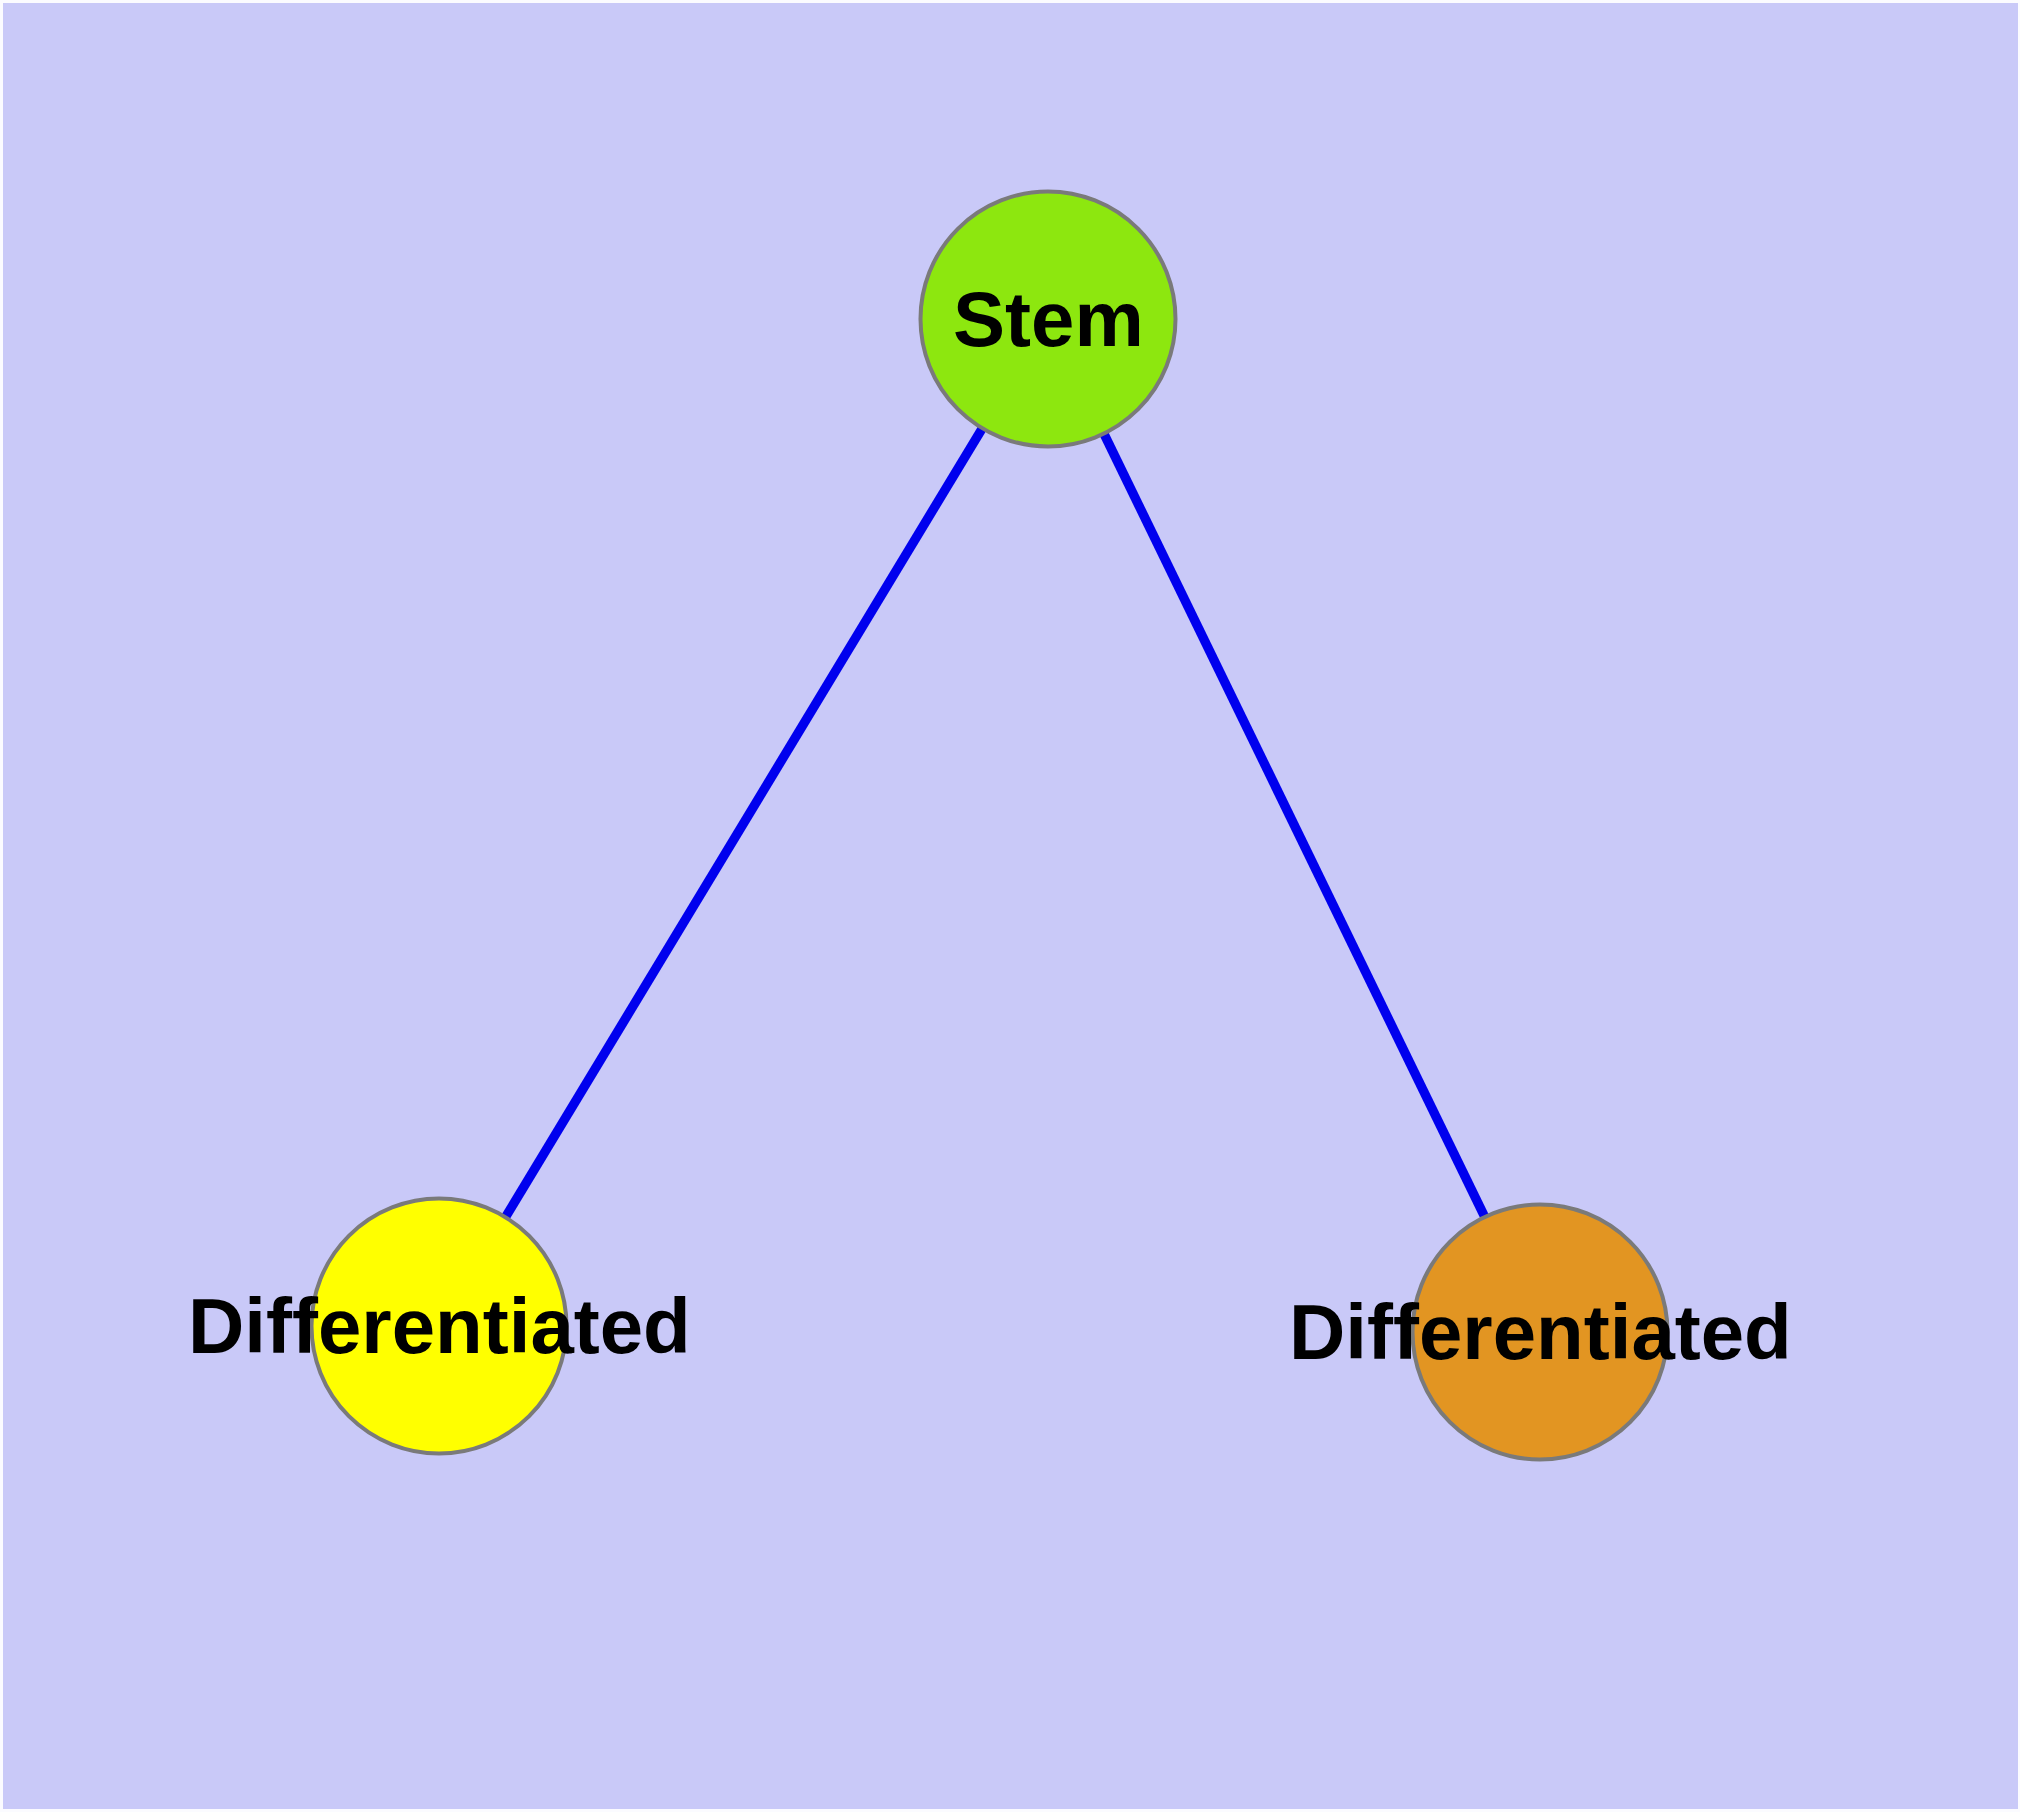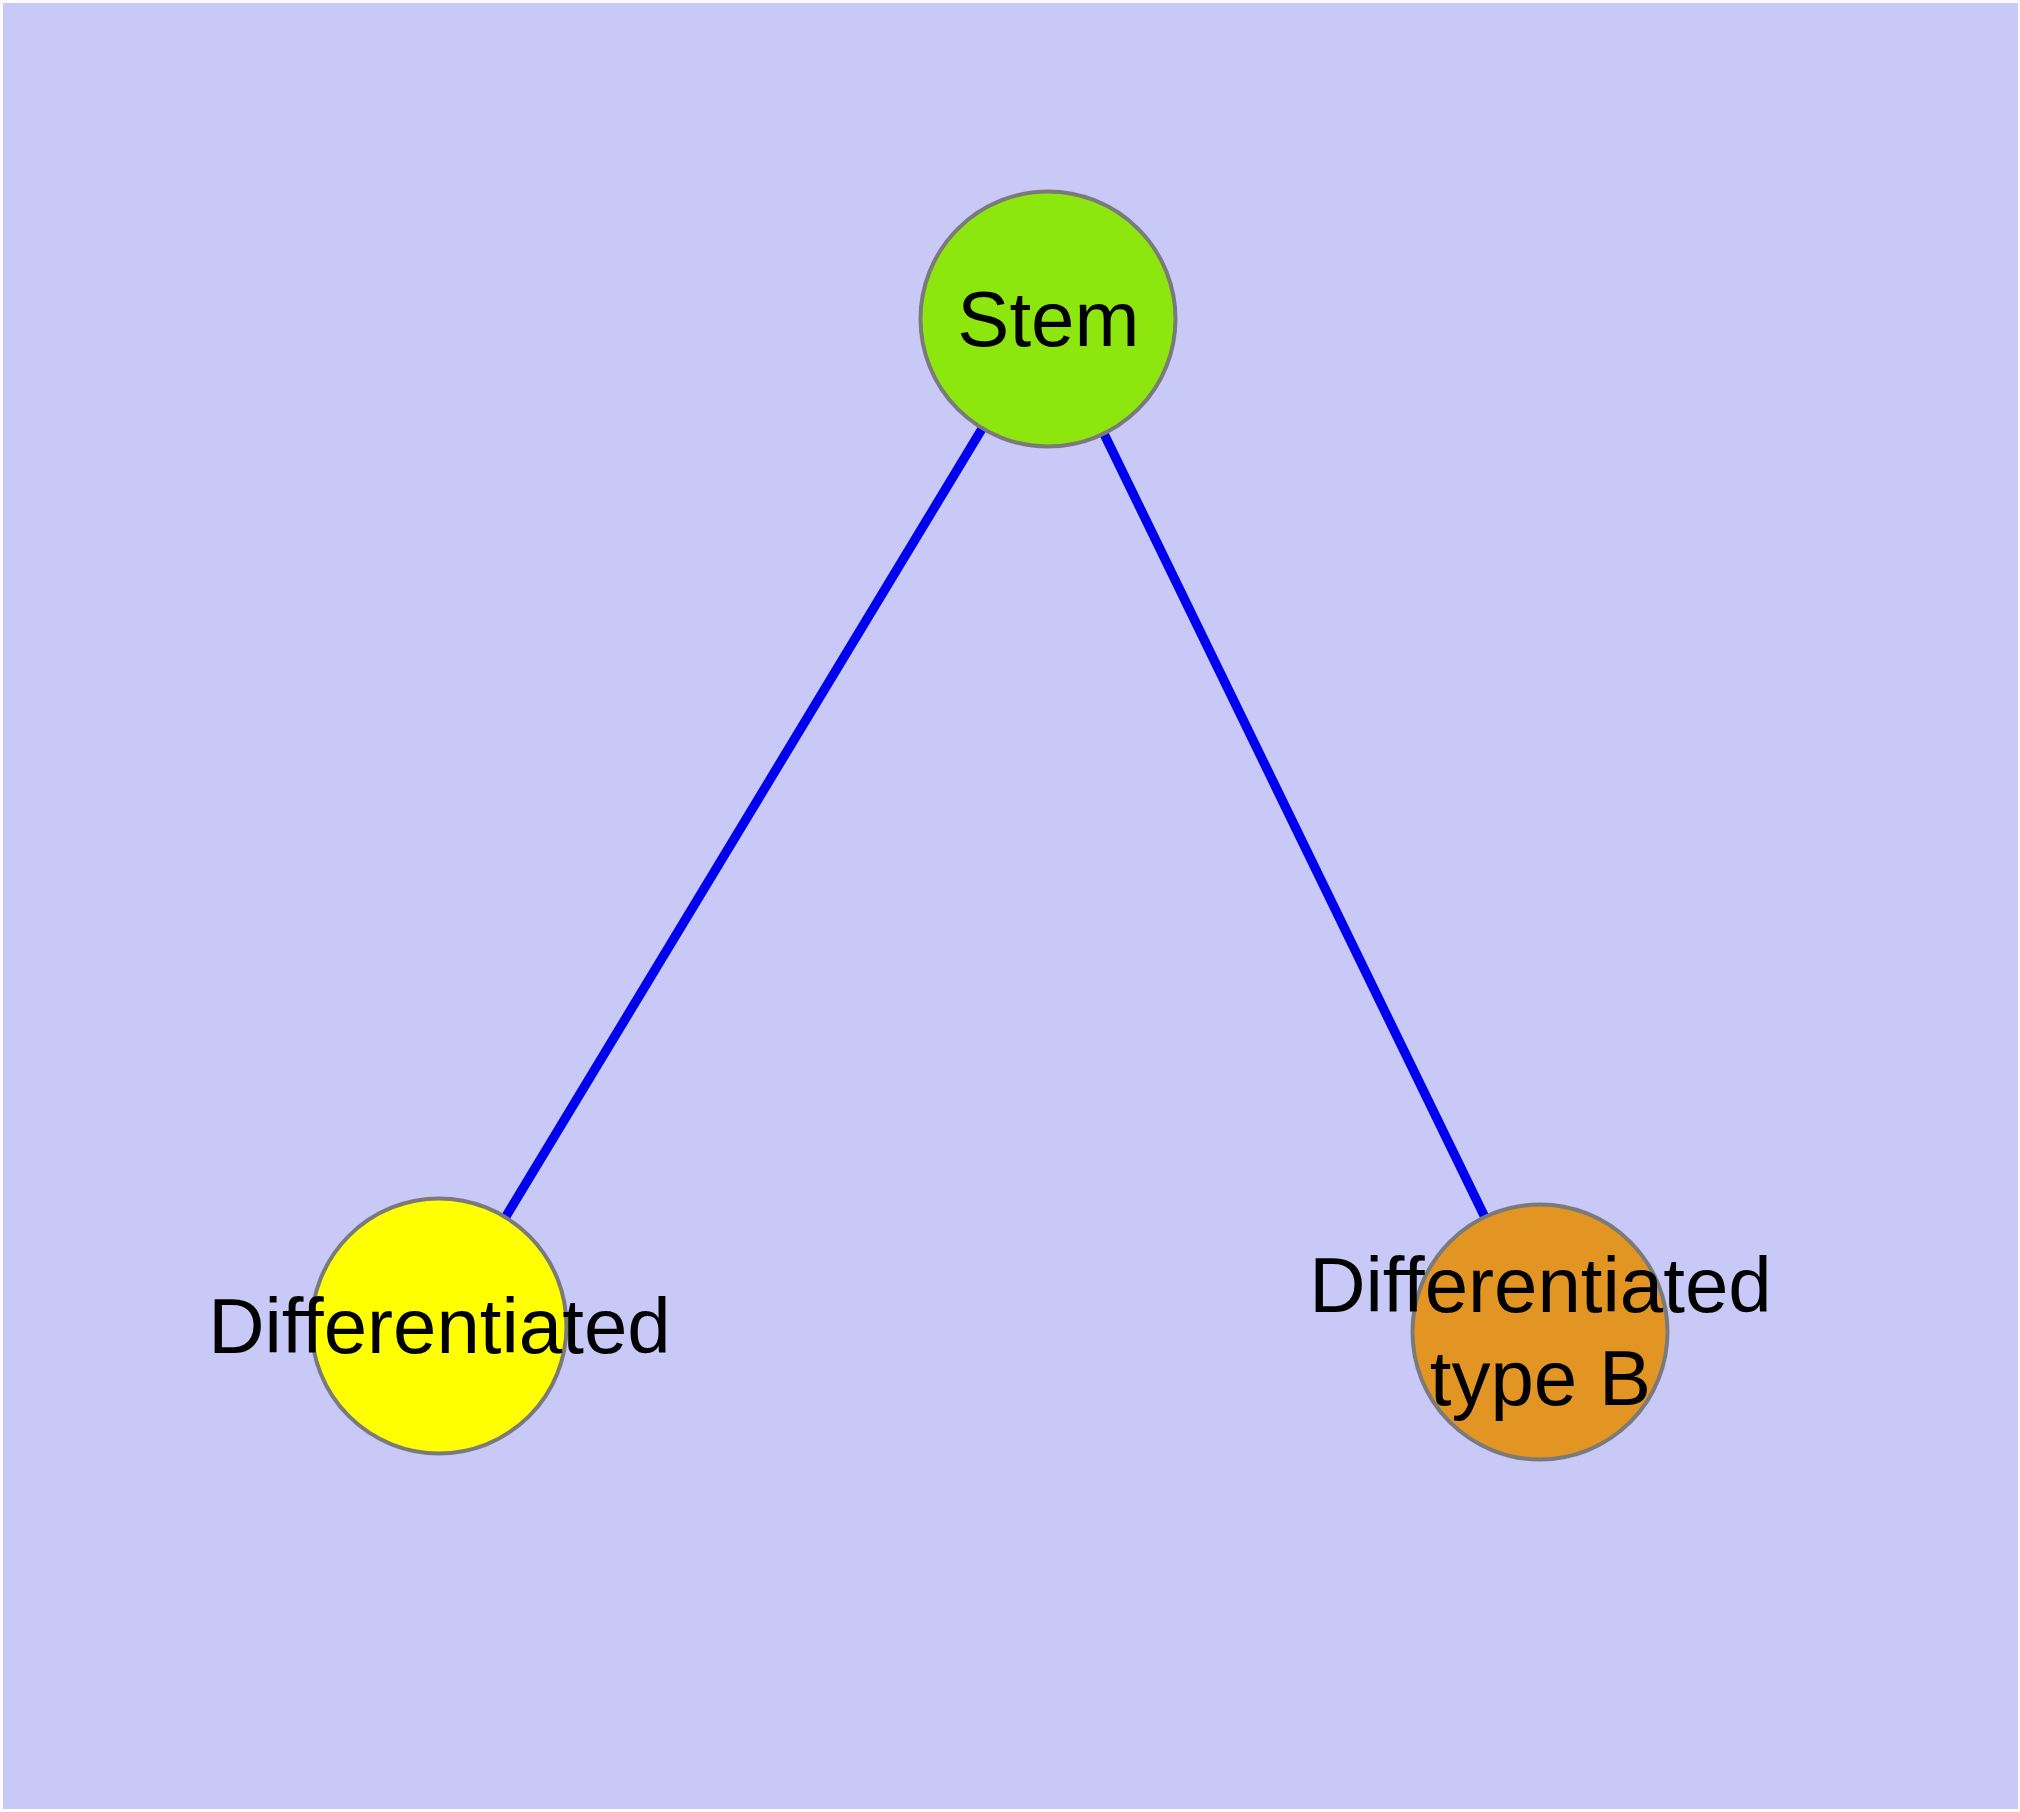--- a/index.html
+++ b/index.html
@@ -37,22 +37,21 @@
     position: absolute;
     border-style: solid;
     border-radius: 50%;
     box-sizing: border-box;
     transform: translate(-50%, -50%);
     z-index: 2;
   }
   .label {
     position: absolute;
     transform: translate(-50%, -50%);
-    text-align: center;
-    font-weight: normal;
+    font-weight: bold;
     font-size: 78px;
     line-height: 93px;
     white-space: nowrap;
     z-index: 3;
     letter-spacing: 0px;
   }
   .label .line {
     display: block;
   }
 </style>
@@ -74,18 +73,17 @@
     <div class="label" style="left: 1045px; top: 316px; color: rgb(0, 0, 0);">
       <span class="line">Stem</span>
     </div>
 
     <div class="label" style="left: 436px; top: 1323px; color: rgb(0, 0, 0);">
       <span class="line">Differentiated</span>
     </div>
 
     <div class="label" style="left: 1537px; top: 1329px; color: rgb(0, 0, 0);">
       <span class="line">Differentiated</span>
-      <span class="line">type B</span>
     </div>
 
   </div>
 </div>
 
 
 </body></html>

